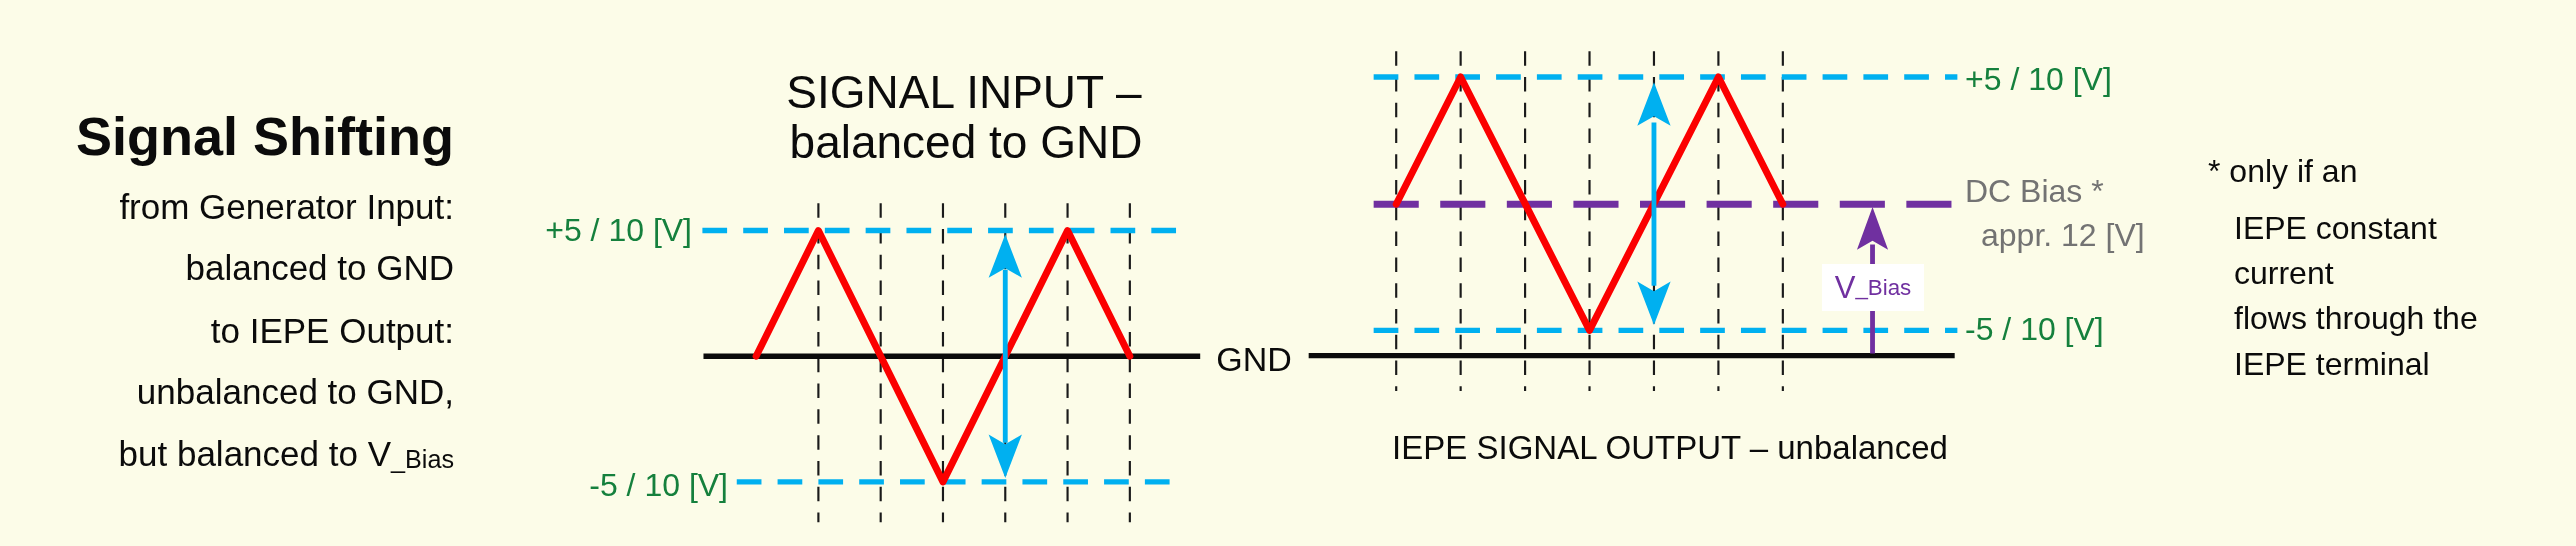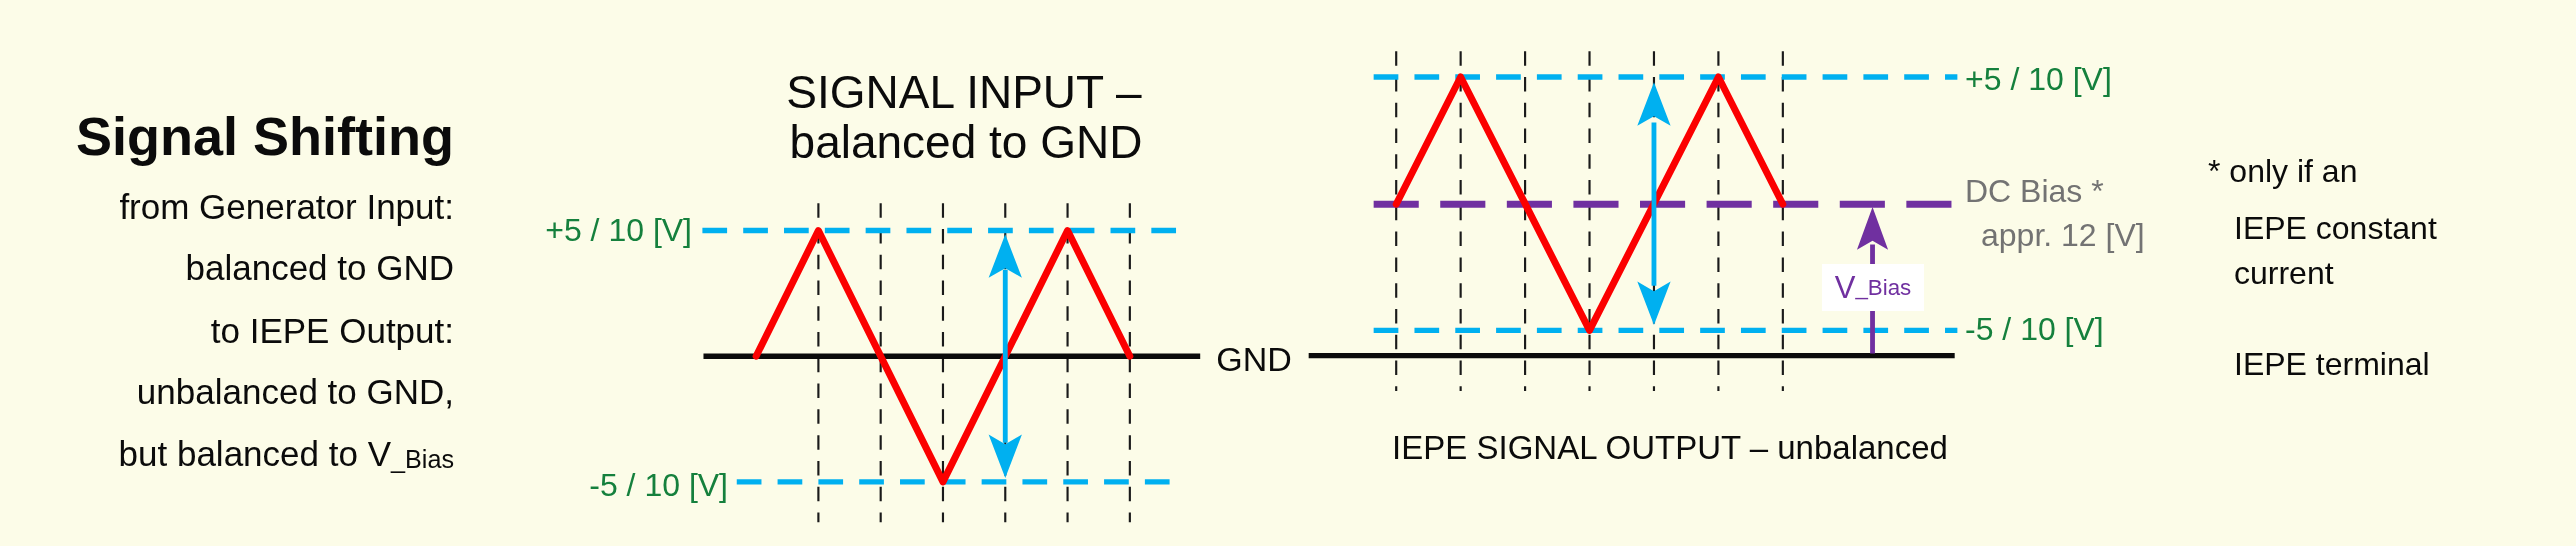--- a/index.html
+++ b/index.html
@@ -108,16 +108,17 @@
   <div class="t lvl cyan" style="left:1965px;top:329px;">-5 / 10 [V]</div>
 
   <div class="vbias-box">
       <span>V</span>
       <span class="sub">_Bias</span>
     </div>
 
   <div class="t fnote black" style="left:2208px;top:171px;">* only if an</div>
   <div class="t fnote black" style="left:2234px;top:228px;">IEPE constant</div>
   <div class="t fnote black" style="left:2234px;top:273px;">current</div>
+  <div class="t fnote black" style="left:2234px;top:318px;">flows through the</div>
   <div class="t fnote black" style="left:2234px;top:364px;">IEPE terminal</div>
 
 </div>
 
 
 </body></html>

